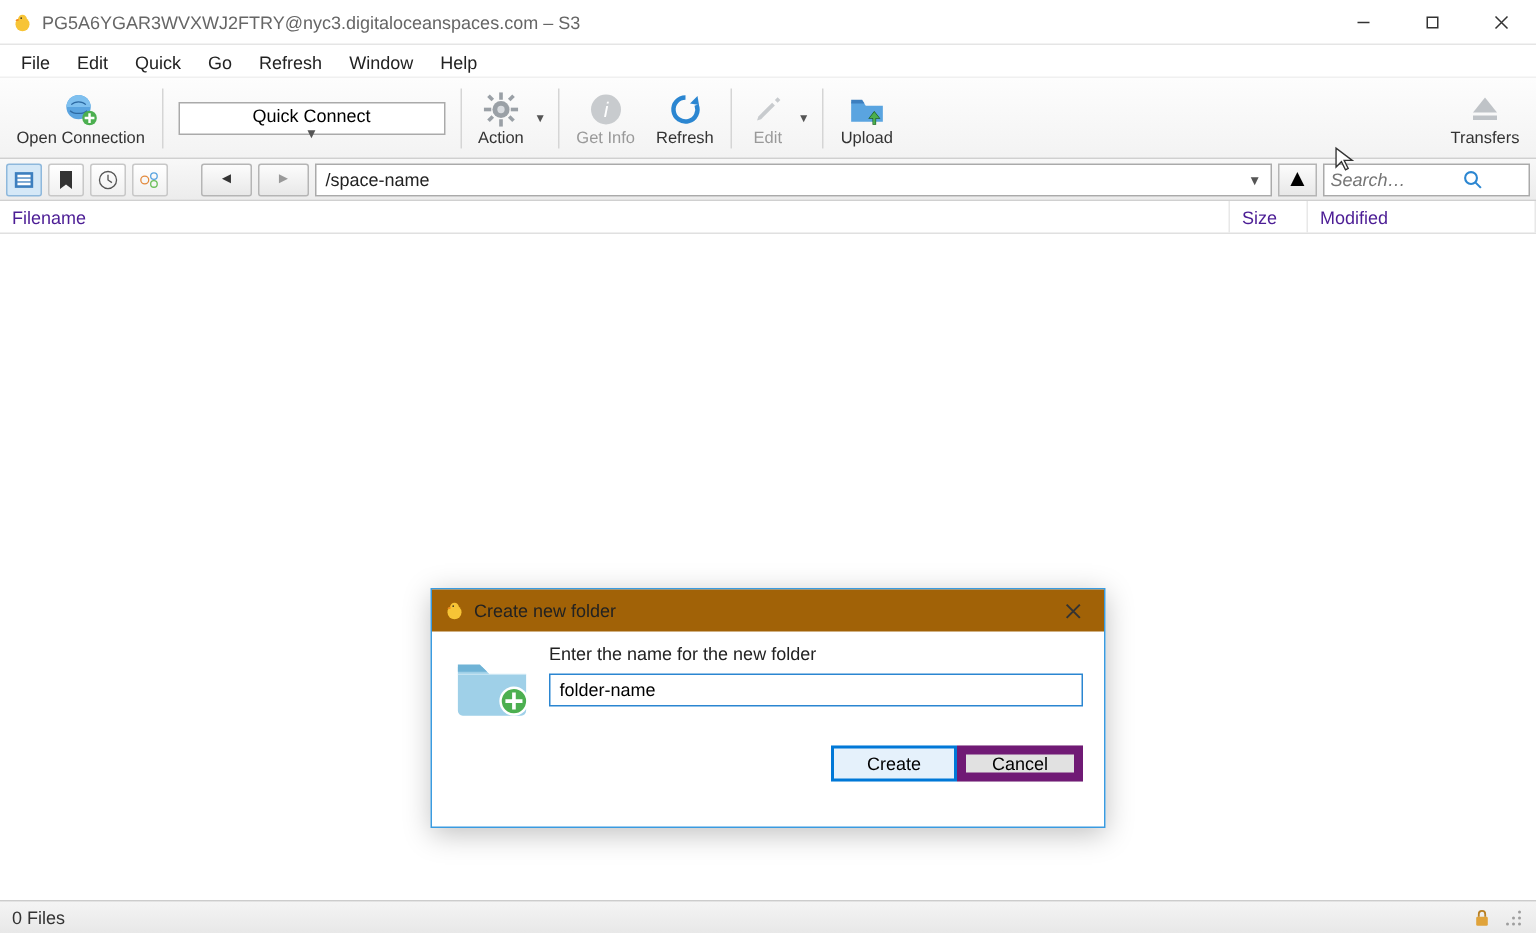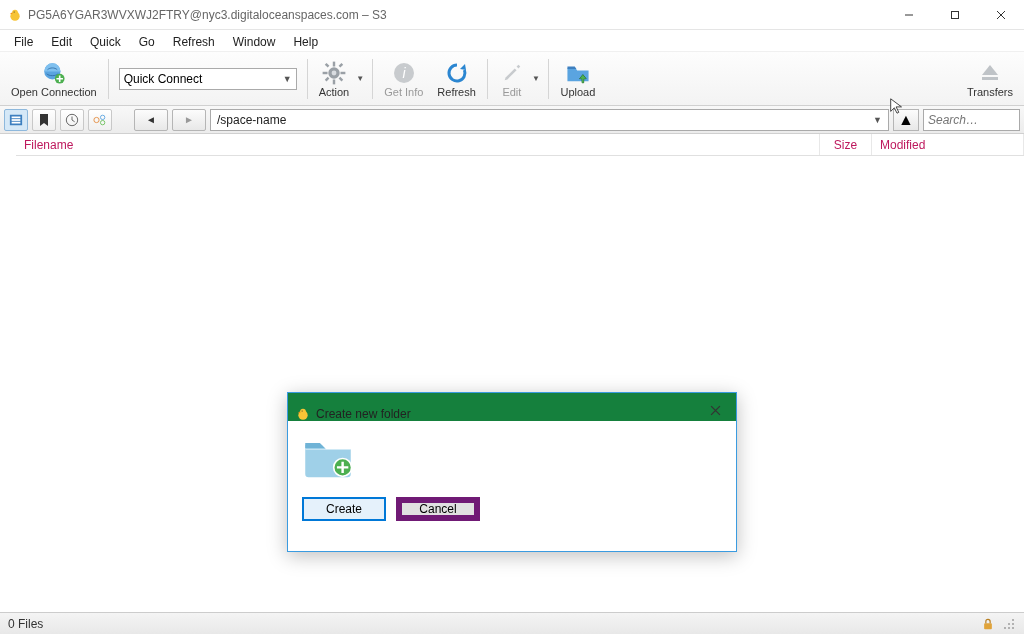--- a/index.html
+++ b/index.html
@@ -35,20 +35,21 @@
     min-width: 50px; height: 50px; padding: 2px 6px; font-size: 11px; color: #333;
     border: 1px solid transparent; border-radius: 3px;
   }
   .tool-btn.disabled { color: #999; }
   .tool-icon { width: 26px; height: 26px; display: flex; align-items: center; justify-content: center; }
   .tool-sep { width: 1px; height: 40px; background: #d5d5d5; margin: 0 4px; }
   .quick-connect {
     height: 22px; width: 178px; border: 1px solid #aaa; background: #fff;
     font-size: 12px; padding: 1px 4px; display: flex; align-items: center; justify-content: space-between;
     margin: 0 6px;
+    flex-direction: column;
   }
   .qc-arrow { font-size: 9px; color: #555; }
   .action-dd { width: 8px; display: flex; align-items: center; justify-content: center; font-size: 8px; color: #555; margin-right:4px; }
   .spacer { flex: 1; }
   .cursor-overlay { position: absolute; left: 888px; top: 45px; pointer-events:none; }
 
   
   .locbar {
     height: 28px; display: flex; align-items: center; gap: 4px;
     padding: 2px 4px; background: linear-gradient(#f8f8f8,#ececec);
@@ -68,72 +69,72 @@
     flex: 1; height: 22px; border: 1px solid #aaa; background: #fff;
     display: flex; align-items: center; padding: 0 6px; font-size: 12px; color: #222;
     justify-content: space-between;
   }
   .path-arrow { font-size: 9px; color:#555; }
   .upbtn {
     width: 26px; height: 22px; border:1px solid #b5b5b5; background:linear-gradient(#fcfcfc,#e8e8e8);
     display:flex; align-items:center; justify-content:center;
   }
   .searchbox {
-    width: 97px; height: 22px; border:1px solid #aaa; background:#fff;
+    width: 138px; height: 22px; border:1px solid #aaa; background:#fff;
     display:flex; align-items:center; padding:0 4px; font-size:12px;
   }
   .searchbox input { border:none; outline:none; width: 88px; font-size:12px; font-style:italic; color:#888; }
   .mag { width:14px; height:14px; }
 
   
   .cols {
-    height: 22px; display:flex; font-size:12px; color:#be185d;
-    border-bottom: 1px solid #e0e0e0; background:#fff;margin-left:16px;
+    height: 22px; display:flex; font-size:12px; color:#4c1d95;
+    border-bottom: 1px solid #e0e0e0; background:#fff;
   }
   .col { padding:3px 8px; border-right:1px solid #e8e8e8; display:flex; align-items:center; }
   .col-fn { flex:1; }
-  .col-sz { width: 52px; justify-content:center; }
+  .col-sz { width: 52px; justify-content:flex-start; }
   .col-mod { width: 152px; }
   .sort-caret { position:absolute; left: 406px; font-size: 9px; color:#999; }
   .cols-wrap { position: relative; }
 
   
   .filearea { height: 456px; background:#fff; position:relative; }
 
   
   .statusbar {
-    position:absolute; bottom:0; left:0; right:0; height:22px;
+    position:absolute; bottom:12px; left:0; right:0; height:22px;
     background: linear-gradient(#f4f4f4,#e8e8e8); border-top:1px solid #ccc;
     display:flex; align-items:center; justify-content:space-between;
     padding:0 8px; font-size:12px; color:#333;
   }
   .status-right { display:flex; align-items:center; gap:8px; }
   .lock { width: 12px; height:12px; }
   .resize-grip { width:14px; height:14px; }
 
   
   .dialog {
     position:absolute; left:287px; top:236px; width:450px; height:160px;
     background:#fff; border:1px solid #3a9be0; box-shadow:0 4px 18px rgba(0,0,0,.25);
   }
   .dlg-title {
-    height:28px; display:flex; align-items:flex-end; justify-content:space-between;
-    padding:0 6px 0 8px; font-size:12px; color:#222; background:#15803d;
+    height:28px; display:flex; align-items:center; justify-content:space-between;
+    padding:0 6px 0 8px; font-size:12px; color:#222; background:#a16207;
   }
   .dlg-left { display:flex; align-items:center; gap:6px; }
   .dlg-close { width:30px; height:22px; display:flex; align-items:center; justify-content:center; }
   .dlg-body { padding: 8px 14px; display:flex; gap:12px; }
   .folder-plus { width:52px; height:46px; flex-shrink:0; margin-top:4px; }
   .dlg-fields { flex:1; }
   .dlg-label { font-size:12px; color:#222; margin-bottom:6px; }
   .dlg-input {
     width: 100%; height:22px; border:1px solid #2b86d1; padding:2px 6px;
     font-size:12px; outline:none;
   }
-  .dlg-buttons { display:flex; gap:10px; padding: 10px 14px 12px; }
+  .dlg-buttons { display:flex; justify-content:flex-end; padding: 10px 14px 12px; }
   .btn {
     min-width:84px; height:24px; font-size:12px; border:6px solid #701a75;
     background:#e1e1e1; display:flex; align-items:center; justify-content:center;
   }
   .btn.primary { border:2px solid #0078d7; background:#e5f1fb; }
 
 </style>
 </head>
 <body>
 
@@ -371,20 +372,24 @@
       </div>
     </div>
     <div class="dlg-body">
       <svg class="folder-plus" viewBox="0 0 64 56">
         <path d="M4 14h20l6 6h30v30a4 4 0 0 1-4 4H8a4 4 0 0 1-4-4z" fill="#9fd0e8"></path>
         <path d="M4 12h18l6 6H4z" fill="#6fb3d6"></path>
         <path d="M4 20h56" stroke="#cfe9f5"></path>
         <circle cx="50" cy="42" r="11" fill="#4caf50" stroke="#fff" stroke-width="2"></circle>
         <path d="M50 35v14M43 42h14" stroke="#fff" stroke-width="3"></path>
       </svg>
+      <div class="dlg-fields">
+        <div class="dlg-label">Enter the name for the new folder</div>
+        <input class="dlg-input" value="folder-name" style="">
+      </div>
     </div>
     <div class="dlg-buttons">
       <div class="btn primary">
           <span>Create</span>
         </div>
       <div class="btn">
           <span>Cancel</span>
         </div>
     </div>
   </div>

